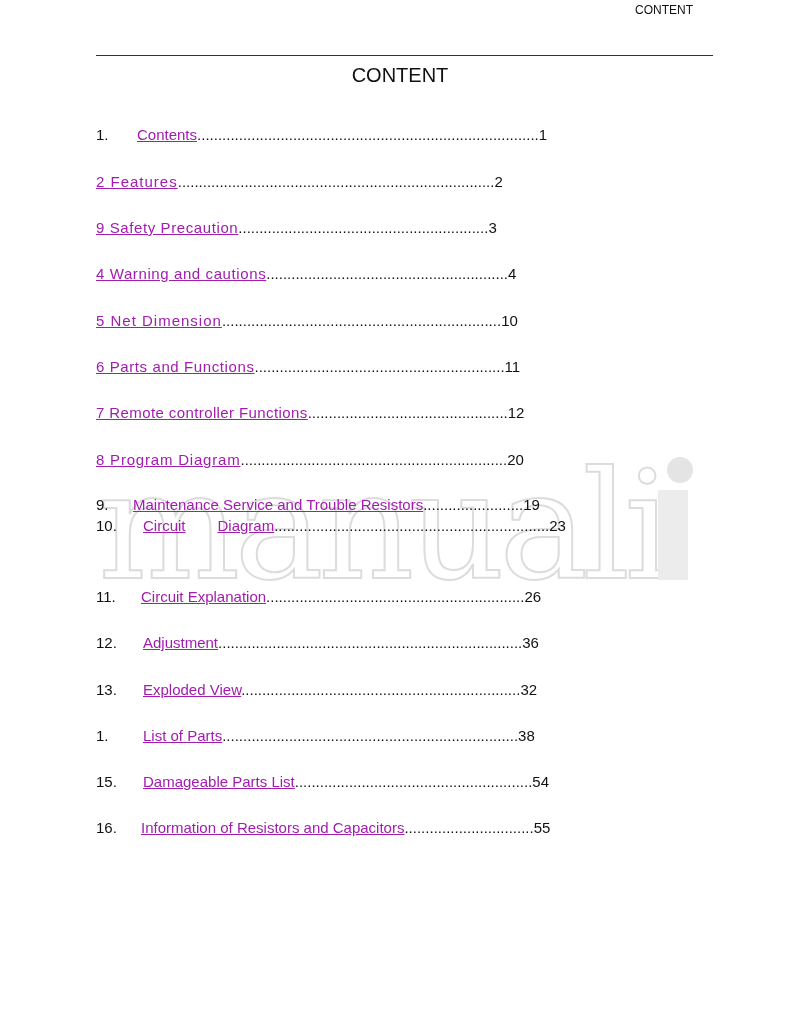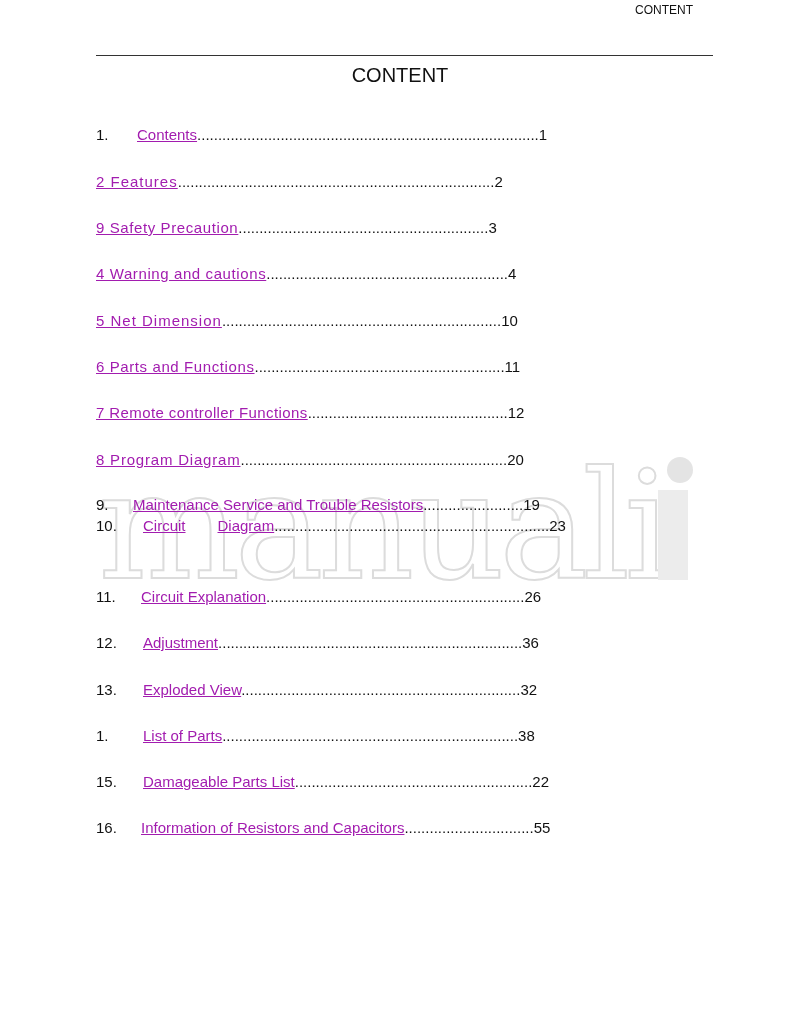--- a/index.html
+++ b/index.html
@@ -65,17 +65,17 @@
 <div class="toc-row" style="top:634px">
   <span class="num" style="width:47px">12.</span><a>Adjustment</a><span class="dots">.........................................................................</span><span class="page">36</span>
 </div>
 <div class="toc-row" style="top:681px">
   <span class="num" style="width:47px">13.</span><a>Exploded View</a><span class="dots">...................................................................</span><span class="page">32</span>
 </div>
 <div class="toc-row" style="top:727px">
   <span class="num" style="width:47px">1.</span><a>List of Parts</a><span class="dots">.......................................................................</span><span class="page">38</span>
 </div>
 <div class="toc-row" style="top:773px">
-  <span class="num" style="width:47px">15.</span><a>Damageable Parts List</a><span class="dots">.........................................................</span><span class="page">22</span>
+  <span class="num" style="width:47px">15.</span><a>Damageable Parts List</a><span class="dots">.........................................................</span><span class="page">54</span>
 </div>
 <div class="toc-row" style="top:819px">
   <span class="num" style="width:45px">16.</span><a>Information of Resistors and Capacitors</a><span class="dots">...............................</span><span class="page">55</span>
 </div>
 
 </body></html>

